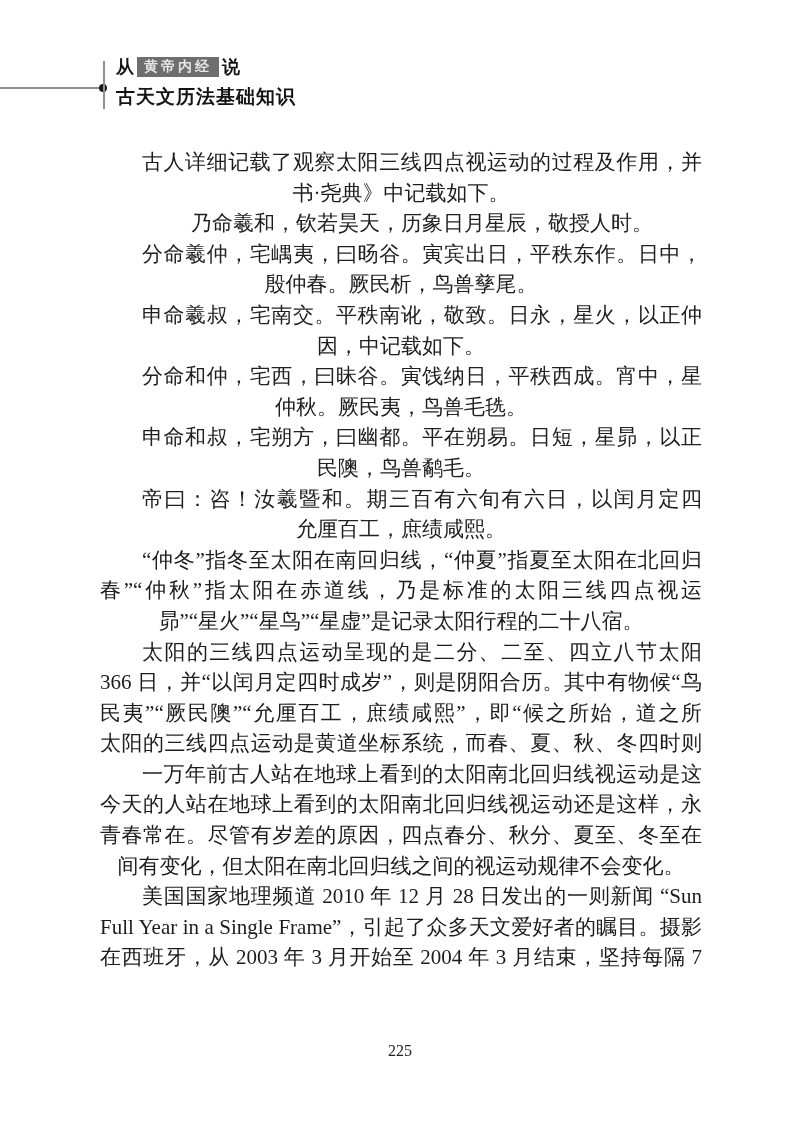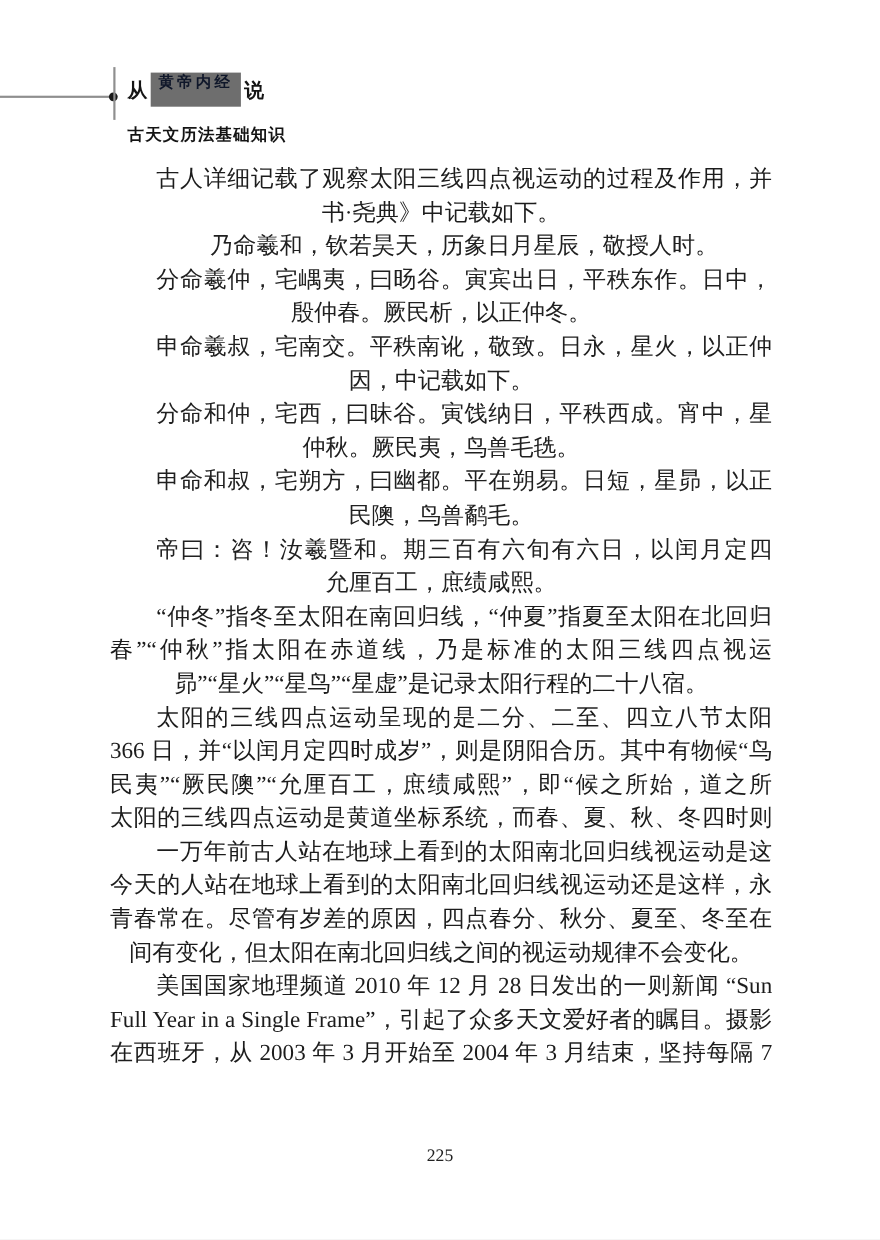--- a/index.html
+++ b/index.html
@@ -13,26 +13,26 @@
     color:#1c1c1c;
   }
 
   
   .hdr-hline { position:absolute; left:0; top:87px; width:103px; height:2px; background:#8f8f8f; }
   .hdr-dot   { position:absolute; left:99px; top:84px; width:8px; height:8px; border-radius:50%; background:#1a1a1a; }
   .hdr-vline { position:absolute; left:103px; top:61px; width:2px; height:48px; background:#8f8f8f; }
   .hdr-titles{ position:absolute; left:116px; top:55px; font-family:"Liberation Sans","DejaVu Sans",sans-serif; }
   .hdr-t1 { display:flex; align-items:center; font-size:18px; font-weight:bold; color:#141414; line-height:24px; }
   .hdr-badge {
-    display:inline-block; margin:11px 3px; padding:2px 7px 14px 7px;
-    background:#6e6e6e; color:#0f172a;
+    display:inline-block; margin:0 3px; padding:2px 7px 3px 7px;
+    background:#6e6e6e; color:#e5e5e5;
     font-family:"Liberation Serif","DejaVu Serif",serif;
     font-size:14px; font-weight:bold; letter-spacing:3px; line-height:15px;
   }
-  .hdr-t2 { font-size:15px; font-weight:bold; color:#141414; margin-top:5px; letter-spacing:1px; }
+  .hdr-t2 { font-size:19px; font-weight:bold; color:#141414; margin-top:5px; letter-spacing:1px; }
 
   
   .body-text {
     position:absolute; left:100px; top:147px; width:602px;
     font-size:21px; color:#1c1c1c;
   }
   .line { height:30.6px; line-height:30.6px; overflow:hidden; white-space:nowrap; text-align:center; }
   .line.indent { text-indent:2em; }
   .line.fill { white-space:normal; text-align:justify; text-align-last:justify; text-justify:inter-character; }
   .line.quote { color:#202020; }
@@ -60,21 +60,21 @@
       <span>说</span>
     </div>
     <div class="hdr-t2">古天文历法基础知识</div>
   </div>
 
   <main class="body-text">
       <div class="line indent fill">古人详细记载了观察太阳三线四点视运动的过程及作用，并在《尚</div>
       <div class="line">书·尧典》中记载如下。</div>
       <div class="line indent quote">乃命羲和，钦若昊天，历象日月星辰，敬授人时。</div>
       <div class="line indent fill quote">分命羲仲，宅嵎夷，曰旸谷。寅宾出日，平秩东作。日中，星鸟，以</div>
-      <div class="line quote">殷仲春。厥民析，以正仲冬。</div>
+      <div class="line quote">殷仲春。厥民析，鸟兽孳尾。</div>
       <div class="line indent fill quote">申命羲叔，宅南交。平秩南讹，敬致。日永，星火，以正仲夏。厥民</div>
       <div class="line quote">因，中记载如下。</div>
       <div class="line indent fill quote">分命和仲，宅西，曰昧谷。寅饯纳日，平秩西成。宵中，星虚，以殷</div>
       <div class="line quote">仲秋。厥民夷，鸟兽毛毨。</div>
       <div class="line indent fill quote">申命和叔，宅朔方，曰幽都。平在朔易。日短，星昴，以正仲冬。厥</div>
       <div class="line quote">民隩，鸟兽鹬毛。</div>
       <div class="line indent fill quote">帝曰：咨！汝羲暨和。期三百有六旬有六日，以闰月定四时，成岁。</div>
       <div class="line quote">允厘百工，庶绩咸熙。</div>
       <div class="line indent fill">“仲冬”指冬至太阳在南回归线，“仲夏”指夏至太阳在北回归线，“仲</div>
       <div class="line fill">春”“仲秋”指太阳在赤道线，乃是标准的太阳三线四点视运动。“星</div>

